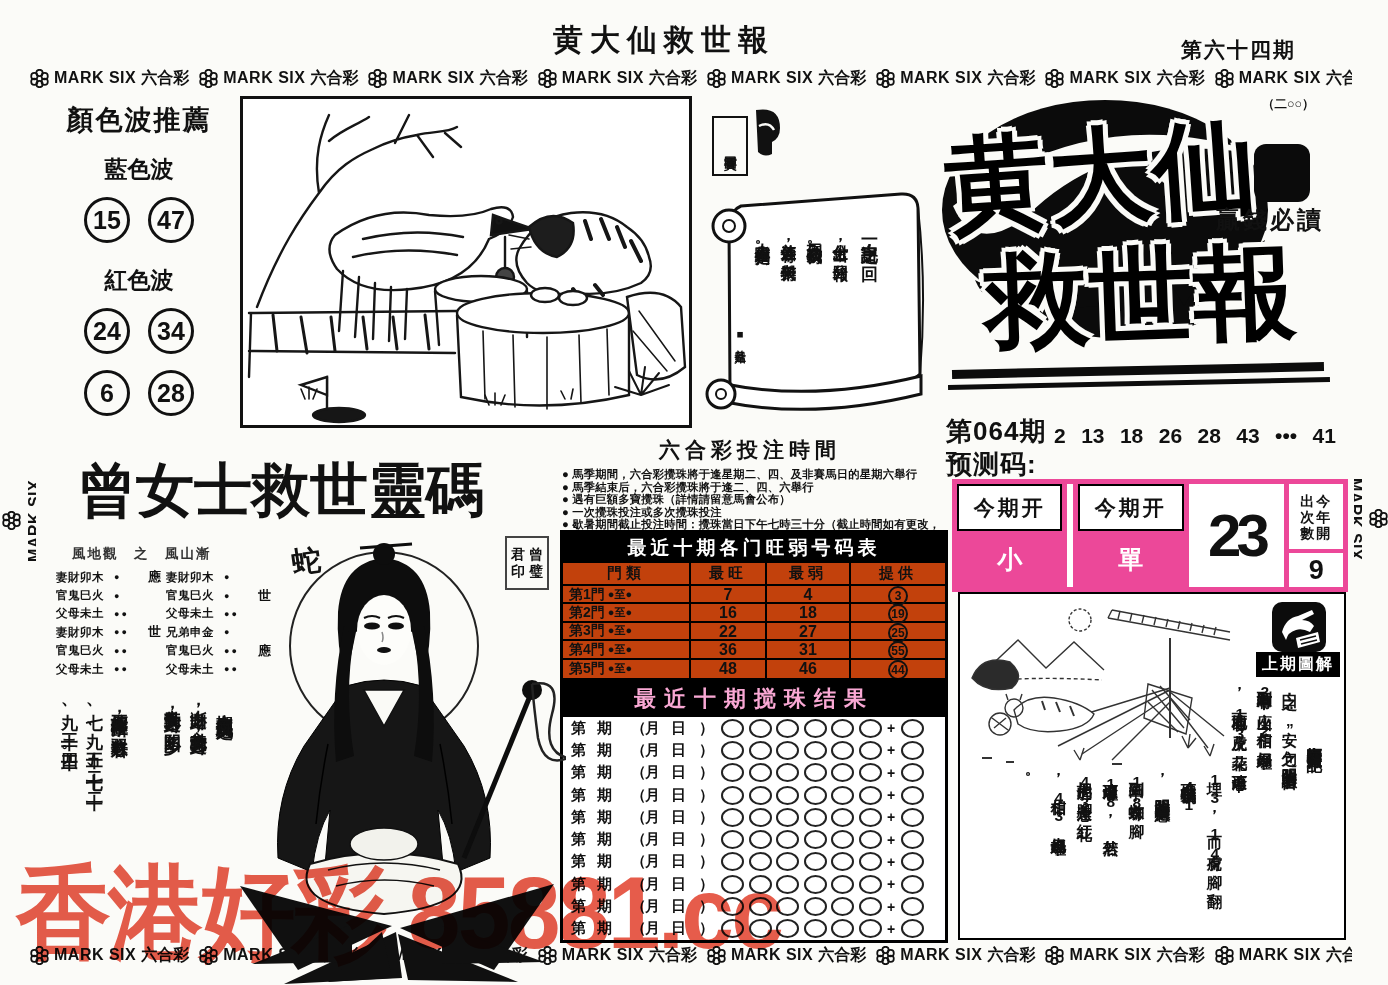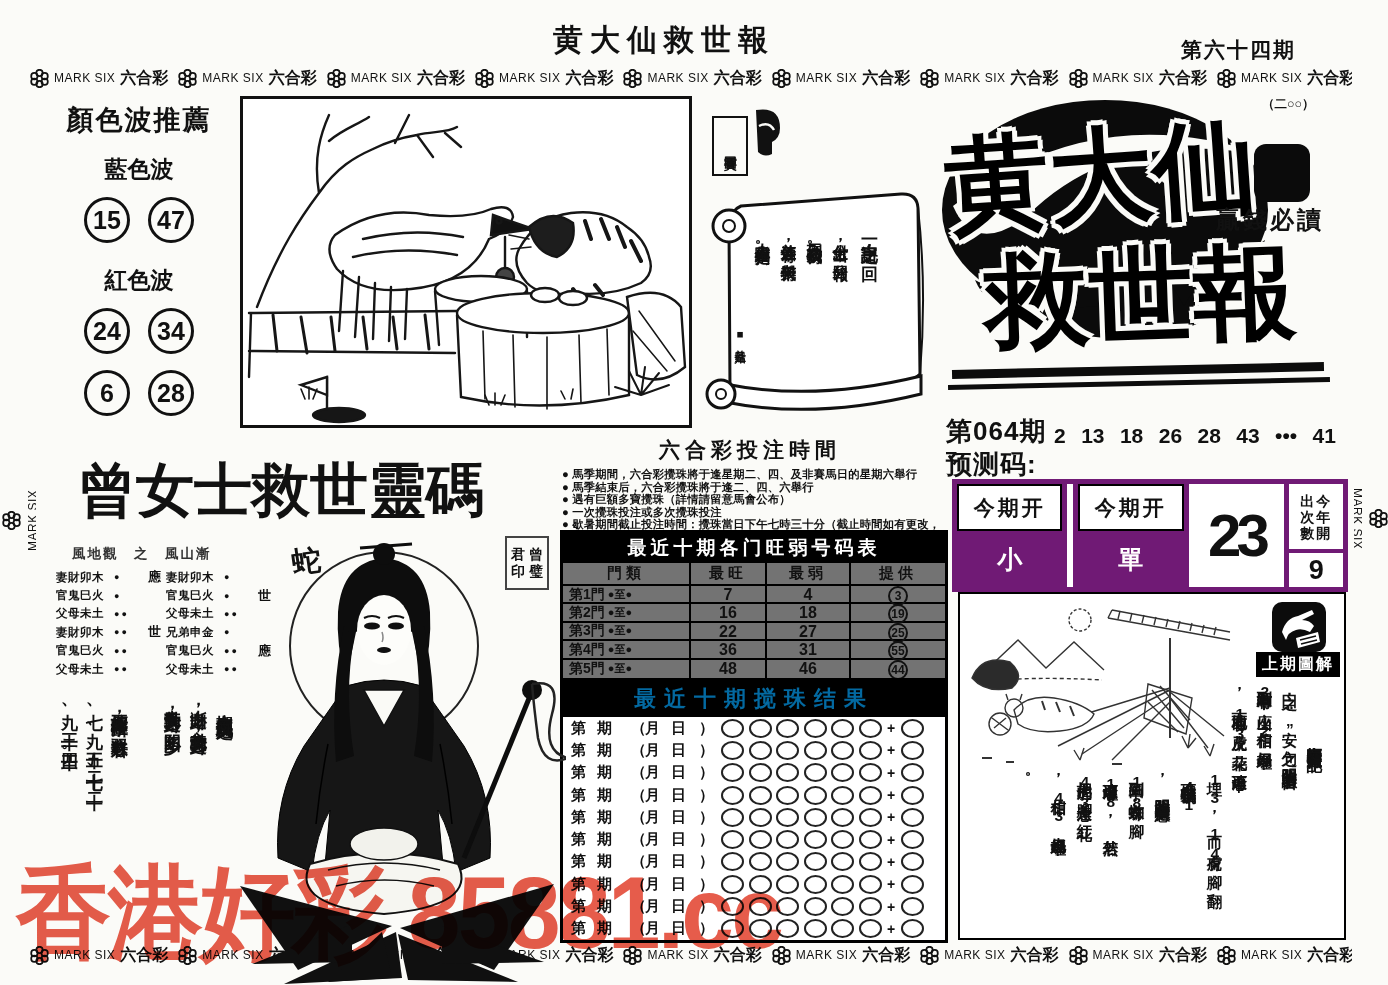--- a/index.html
+++ b/index.html
@@ -10,21 +10,21 @@
   .vtext{position:absolute;writing-mode:vertical-rl;text-orientation:upright;font-weight:700;
     letter-spacing:1px;line-height:1.06;white-space:nowrap}
   .serif{font-family:"Liberation Serif",serif}
 
   
   .strip{position:absolute;display:flex;gap:10px;overflow:hidden;align-items:center}
   .strip-h{flex-direction:row}
   .strip-v{flex-direction:column;writing-mode:vertical-rl}
   .b-item{display:flex;align-items:center;gap:5px;flex:none}
   .strip-v .b-item{flex-direction:column}
-  .b-latin{font-size:12px;font-weight:400;letter-spacing:.5px;white-space:nowrap}
+  .b-latin{font-size:16px;font-weight:700;letter-spacing:.5px;white-space:nowrap}
   .b-cjk{font-size:16px;font-weight:900;white-space:nowrap}
   .flower{width:19px;height:19px;flex:none}
 
   
   .cw{left:42px;top:102px;width:194px;text-align:center}
   .cw-title{font-size:27px;font-weight:900;letter-spacing:2px}
   .cw-label{font-size:23px;font-weight:600;margin-top:16px}
   .cw-balls{display:flex;justify-content:center;gap:18px;margin-top:12px}
   .ball-big{width:46px;height:46px;border:3px solid #111;border-radius:50%;font-size:25px;
     font-weight:800;line-height:40px;text-align:center}
@@ -32,58 +32,58 @@
   
   .frame{position:absolute;border:3px solid #111;background:#fff}
 
   
   .mast-word{position:absolute;display:flex;font-weight:900;color:#000;
     text-shadow:-4px -4px 0 #fbfbf8,4px -4px 0 #fbfbf8,-4px 4px 0 #fbfbf8,4px 4px 0 #fbfbf8,
     -5px 0 0 #fbfbf8,5px 0 0 #fbfbf8,0 -5px 0 #fbfbf8,0 5px 0 #fbfbf8}
   .underbar{position:absolute;background:#0c0c0c}
 
   
-  .resbox{left:952px;top:479px;width:396px;height:113px;background:#701a75;display:flex;gap:5px;padding:5px}
+  .resbox{left:952px;top:479px;width:396px;height:113px;background:#ec4899;display:flex;gap:5px;padding:5px}
   .res-col{width:110px;display:flex;flex-direction:column}
   .res-open{height:47px;background:#fff;border:2px solid #000;display:flex;align-items:center;
     justify-content:center;font-size:21px;font-weight:900;letter-spacing:3px}
   .res-under{flex:1;display:flex;align-items:center;justify-content:center;color:#fff;font-size:25px;font-weight:900}
   .res-div{width:6px;background:#fff}
   .res-big{width:100px;background:#fff;display:flex;align-items:center;justify-content:center;
     font-size:60px;font-weight:700;letter-spacing:-5px}
   .res-right{width:56px;display:flex;flex-direction:column;gap:4px}
   .res-cnt-label{flex:1;background:#fff;display:flex;flex-direction:column;align-items:center;
     justify-content:center;font-size:14px;font-weight:900;line-height:16px;letter-spacing:2px}
   .res-cnt{height:34px;background:#fff;display:flex;align-items:center;justify-content:center;
     font-size:27px;font-weight:900}
 
   
   .bet-title{left:600px;top:436px;width:300px;text-align:center;font-size:21px;font-weight:900;letter-spacing:5px}
   .bet-list{left:562px;top:468px;width:384px}
   .bet-list div{font-size:11.3px;font-weight:700;line-height:12.6px;letter-spacing:.2px}
 
   
-  .st{left:560px;top:530px;width:388px;border:3px solid #000;background:#737373}
+  .st{left:560px;top:530px;width:388px;border:3px solid #000;background:#c2410c}
   .st-title{background:#000;color:#fff;text-align:center;font-size:19px;font-weight:900;
     letter-spacing:4px;padding:2px 0}
   .st-head,.st-row{display:grid;grid-template-columns:128px 76px 84px 94px}
   .st-head div{font-size:15px;font-weight:900;text-align:center;letter-spacing:4px;
     border-bottom:2px solid #000;border-right:2px solid #000;padding:1px 0}
   .st-row div{font-size:16px;font-weight:900;text-align:center;border-bottom:2px solid #000;
     border-right:2px solid #000;height:18.4px;line-height:17px}
   .st-head div:last-child,.st-row div:last-child{border-right:none}
   .st-row:last-child div{border-bottom:none}
   .st-gate{display:flex;align-items:center;padding-left:6px;font-size:14px!important;text-align:left!important}
   .st-range{font-size:11px;margin-left:3px;letter-spacing:0}
   .circle-num{display:inline-block;width:20px;height:20px;border:2px solid #111;border-radius:50%;
     font-size:12px;font-weight:900;line-height:16px;text-align:center}
 
   
   .rt{left:560px;top:678px;width:388px;border:3px solid #000;background:#fff}
-  .rt-title{background:#000;color:#0369a1;text-align:center;font-size:22px;font-weight:900;
+  .rt-title{background:#000;color:#f9a8d4;text-align:center;font-size:22px;font-weight:900;
     letter-spacing:8px;padding:3px 0}
   .rt-row{display:flex;align-items:center;height:22.3px;padding-left:8px;font-size:15px;font-weight:700}
   .rt-row .w1{width:26px}.rt-row .w2{width:34px}.rt-row .w3{width:14px}
   .rt-row .w4{width:26px}.rt-row .w5{width:28px}.rt-row .w6{width:16px}
   .balls{display:flex;align-items:center;gap:4.5px;margin-left:6px}
   .ball{width:23px;height:19px;border:2px solid #222;border-radius:50%}
   .plus{font-size:14px;font-weight:900;margin:0 1px}
 
   
   .yao-row{display:flex;align-items:center;height:18.4px}

